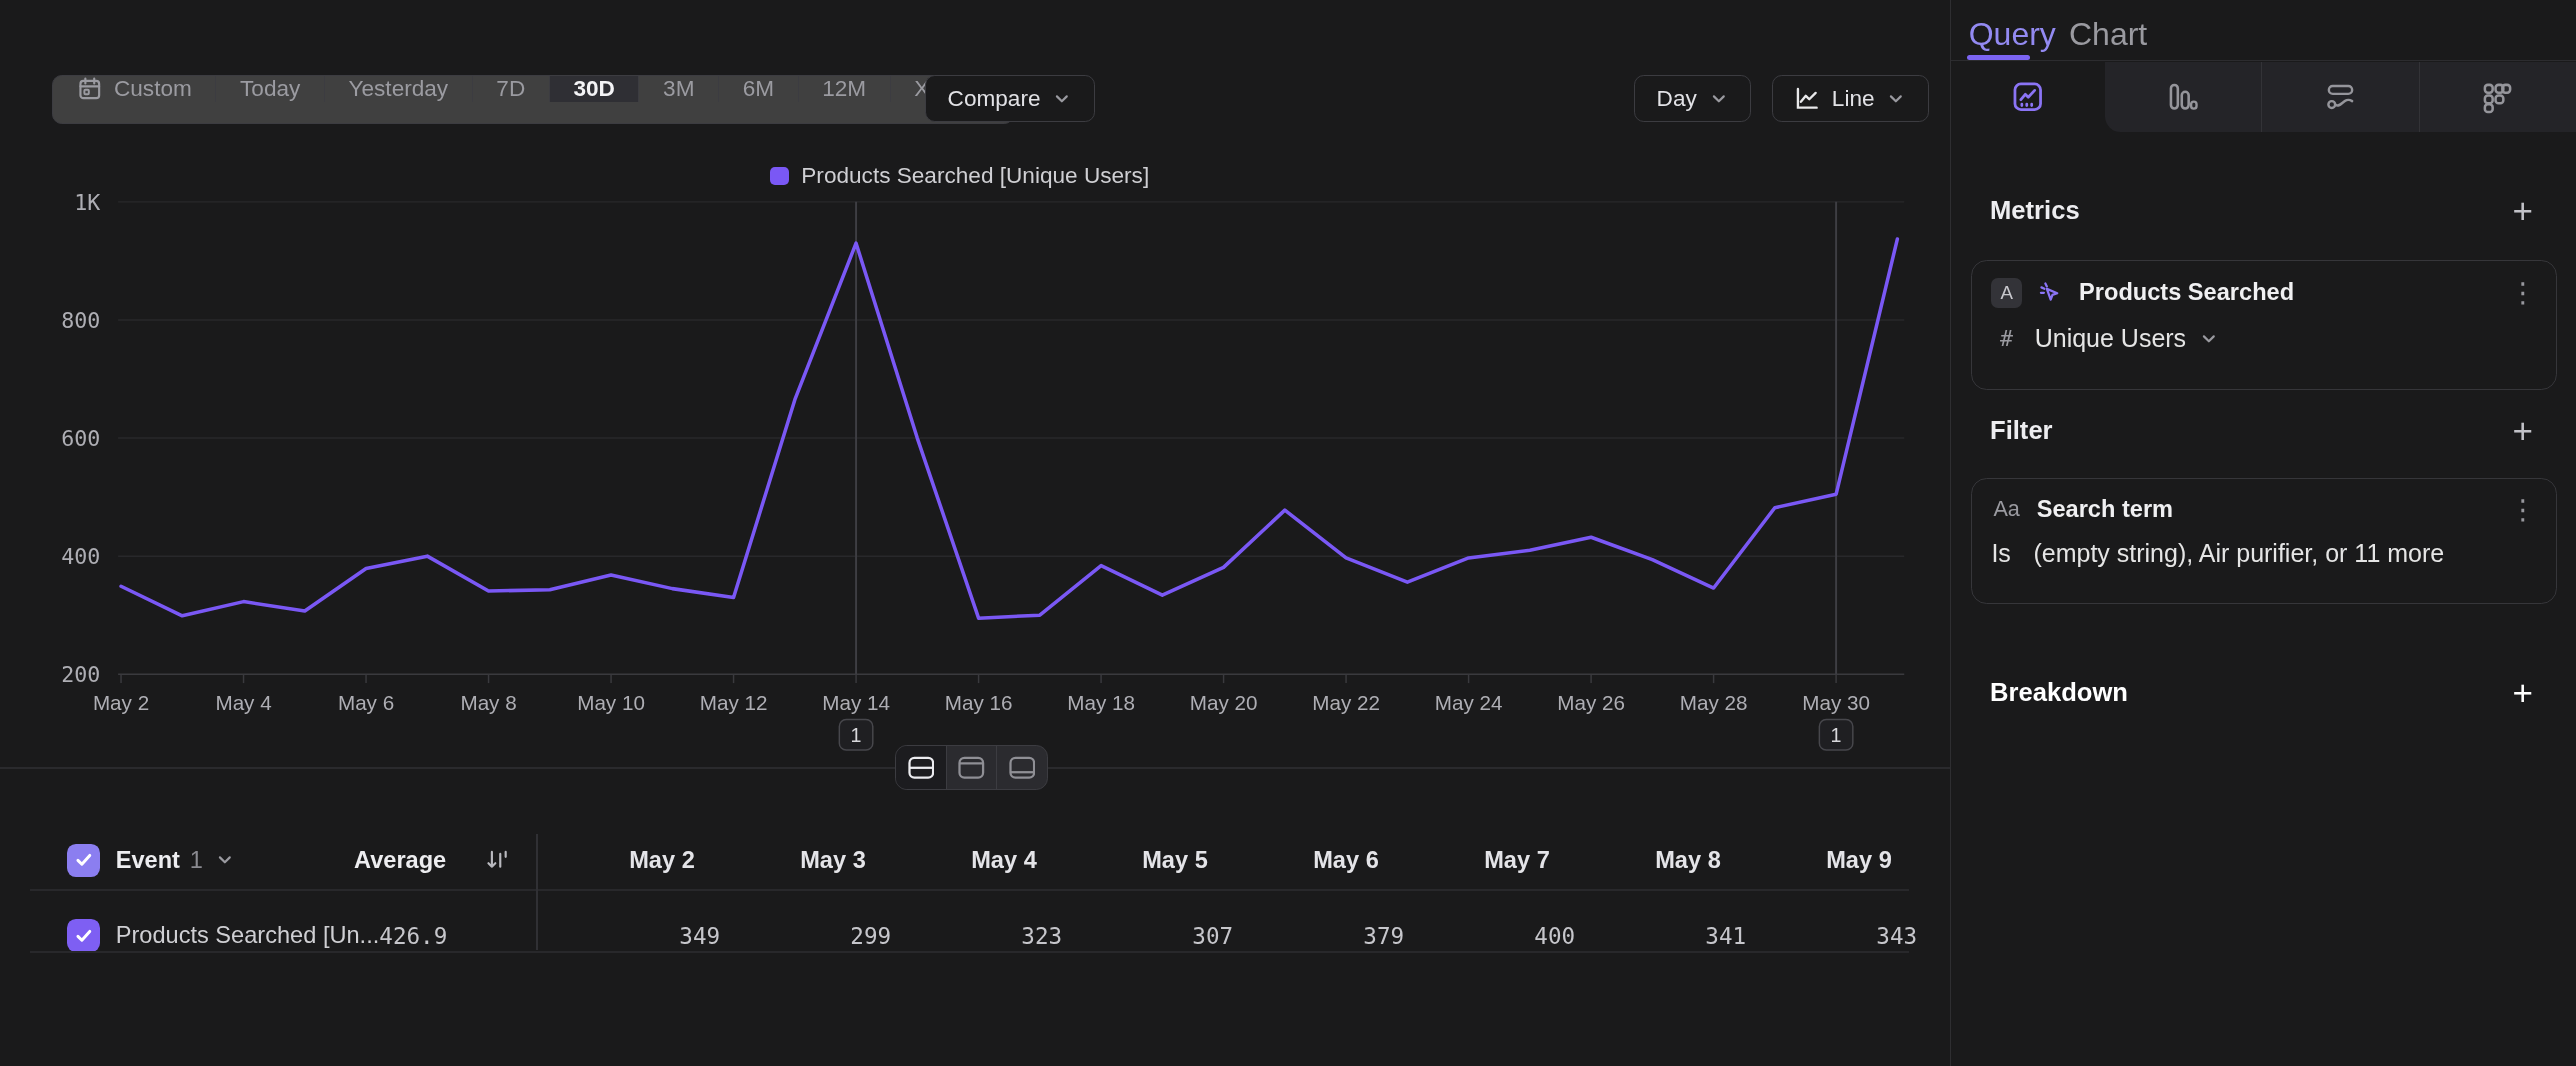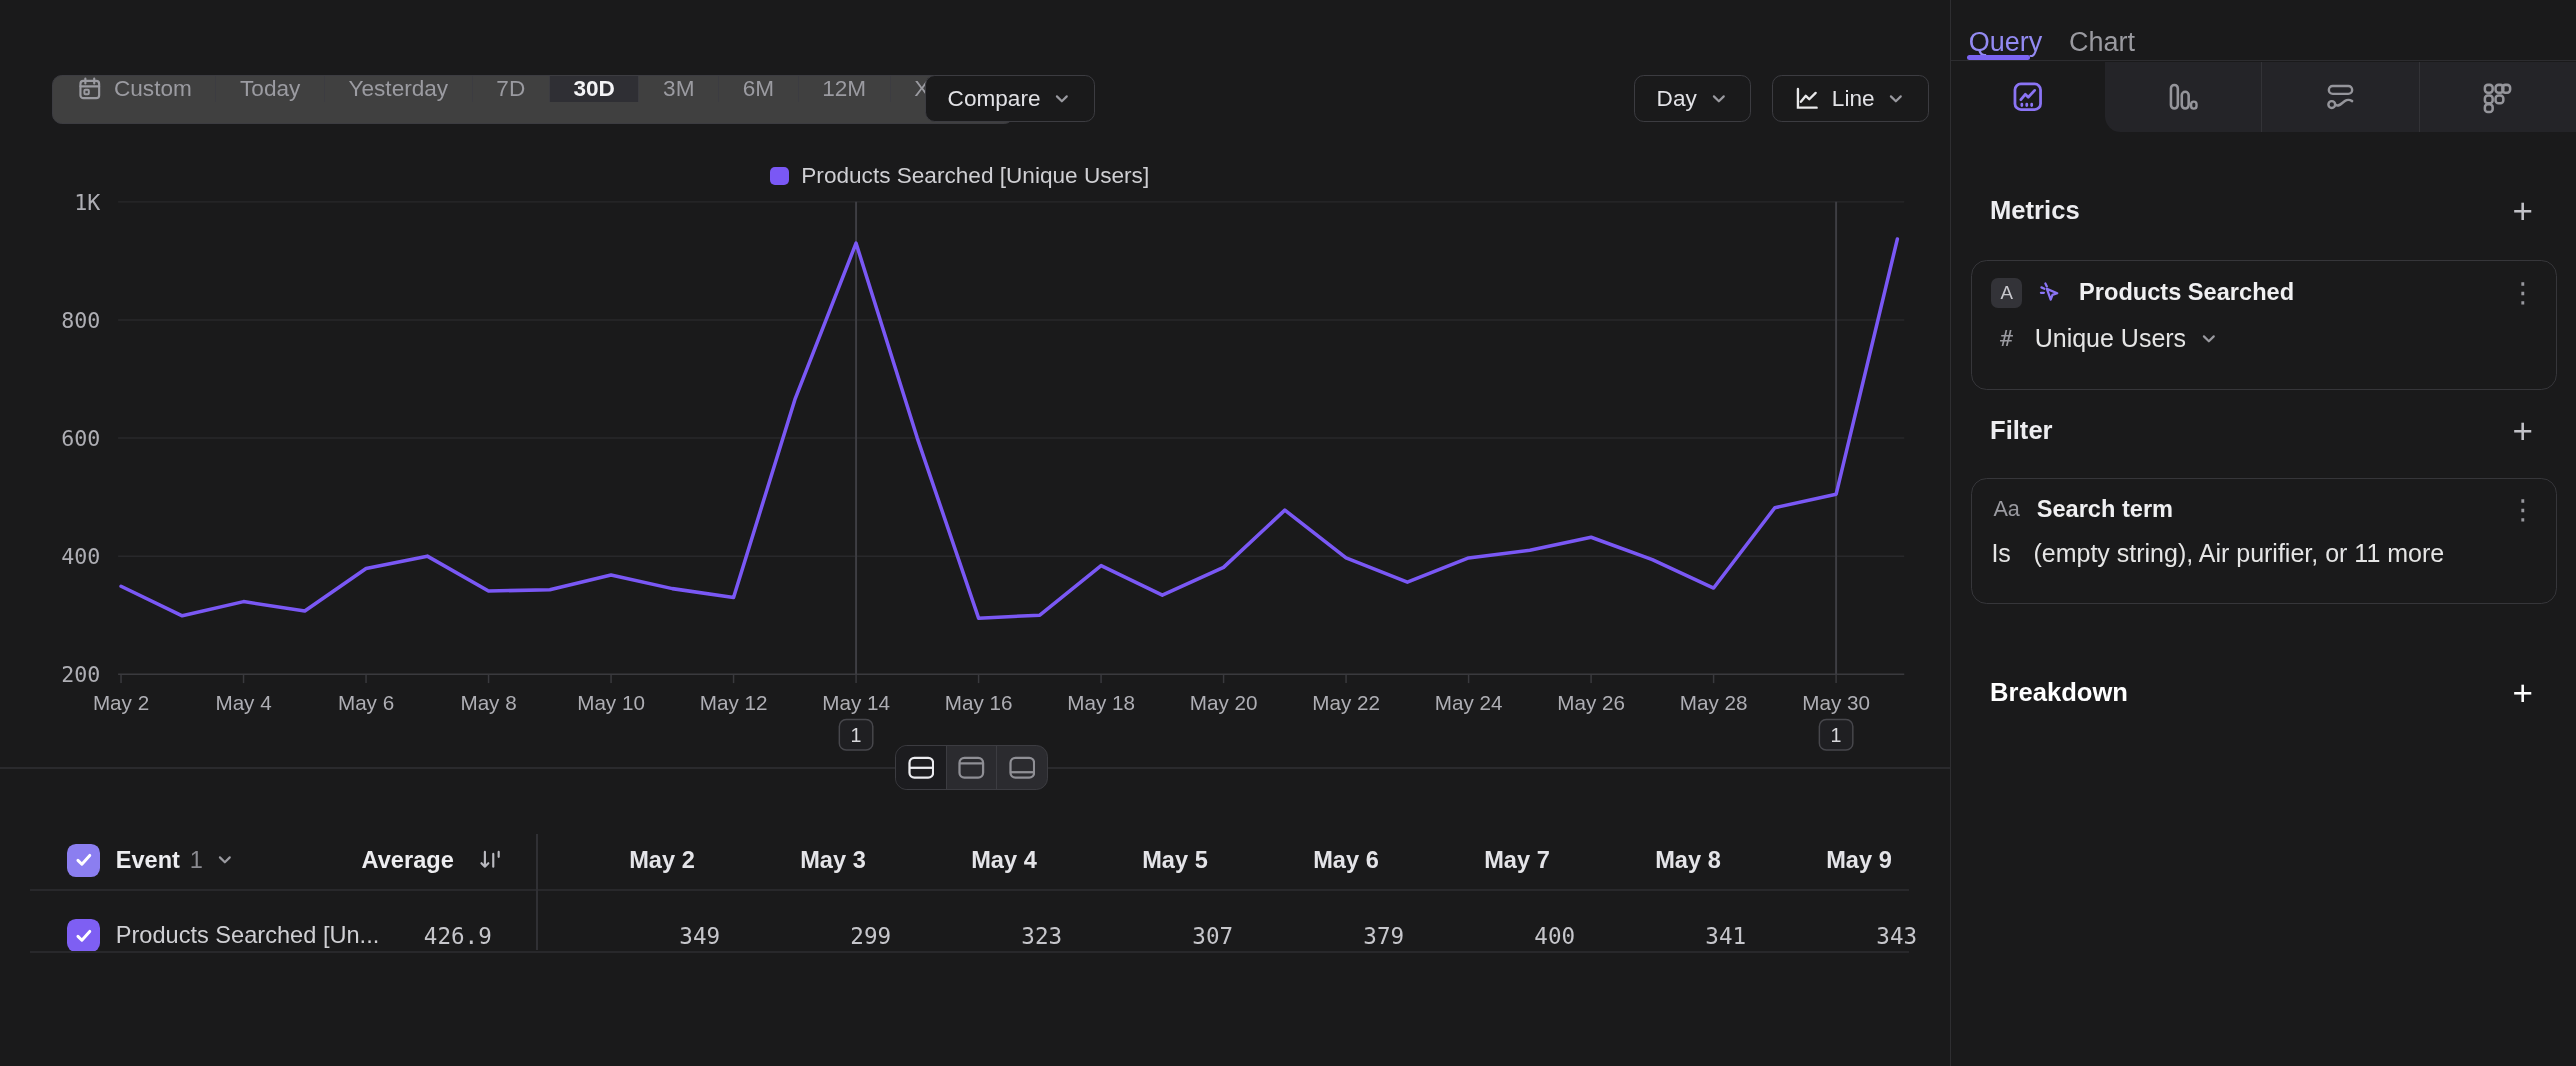--- a/index.html
+++ b/index.html
@@ -34,36 +34,36 @@
     border:1.5px solid #3c3c41;border-radius:11.8px;display:flex;box-sizing:border-box;overflow:hidden}
   .seg{flex:1;display:flex;align-items:center;justify-content:center;cursor:pointer;border-left:1.5px solid #3c3c41}
   .seg:first-child{border-left:none}
   .seg.active{background:#1c1c1f}
 
   
   .data-table{position:absolute;left:0;top:831px;width:1950px}
   .t-row{display:flex;align-items:center;height:58px}
   .t-row.body{height:61px}
   .cell-label{flex:0 0 354px;display:flex;align-items:center;gap:15.7px;padding-left:67px;box-sizing:border-box}
-  .cell-avg{flex:0 0 157px;display:flex;align-items:center;justify-content:center;gap:24px}
+  .cell-avg{flex:0 0 157px;display:flex;align-items:center;justify-content:space-between;gap:24px}
   .cell-gap{flex:0 0 24.6px}
   .cell-day{flex:0 0 171px;text-align:right;padding-right:11.8px;box-sizing:border-box}
   .hdr-text{font-size:23.6px;font-weight:700;color:#ededf0}
   .hdr-count{font-size:23.6px;color:#8a8a90}
   .day-hdr{font-size:23.6px;font-weight:700;color:#e4e4e8}
   .mono{font-family:"DejaVu Sans Mono",monospace;font-size:22.6px;color:#c6c6cb}
   .row-label{font-size:23.6px;color:#cfcfd3;white-space:nowrap;overflow:hidden}
   .checkbox{width:33px;height:33px;border-radius:8.9px;display:flex;align-items:center;justify-content:center;flex:0 0 33px;cursor:pointer}
   .h-line{position:absolute;left:29.5px;width:1879px;height:1.5px;background:#28282b}
   .v-line{position:absolute;left:536px;top:3px;width:1.5px;height:116px;background:#303034}
 
   
   .sidebar{position:absolute;left:1950px;top:0;width:626px;height:1067px;background:#1a1a1b;border-left:1.5px solid #2e2e31;box-sizing:border-box}
   .side-tabrow{position:absolute;left:0;top:0;width:100%;height:61px;border-bottom:1.5px solid #2c2c2f;box-sizing:border-box}
-  .side-tab{position:absolute;top:27px;font-size:27px;cursor:pointer}
+  .side-tab{position:absolute;top:16px;font-size:32px;cursor:pointer}
   .side-tab.q{left:17.7px;color:#938af2;font-weight:500}
   .side-tab.c{left:118px;color:#9a9aa0}
   .tab-underline{position:absolute;left:15.7px;bottom:0;width:63px;height:4.9px;border-radius:3px;background:#7b64f2}
   .icon-strip{position:absolute;left:0;top:62px;width:100%;height:70px}
   .icon-strip .active-tab{position:absolute;left:0;top:0;width:154px;height:70px;display:flex;align-items:center;justify-content:center;cursor:pointer}
   .icon-strip .rest{position:absolute;left:154px;top:0;right:0;height:70px;background:#242428;border-bottom-left-radius:15.7px;display:flex}
   .icon-strip .itab{flex:1;display:flex;align-items:center;justify-content:center;border-left:1.5px solid #333337;cursor:pointer}
   .icon-strip .itab:first-child{border-left:none}
   .side-h{position:absolute;left:39px;right:43px;display:flex;justify-content:space-between;align-items:center;
     font-size:25.6px;font-weight:700;color:#ededf0}

